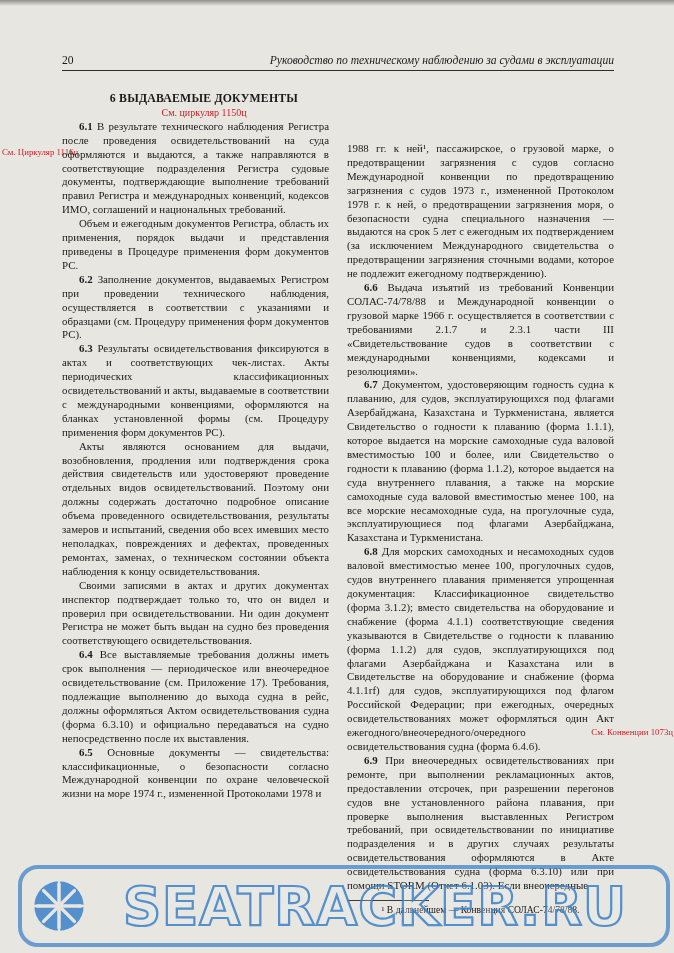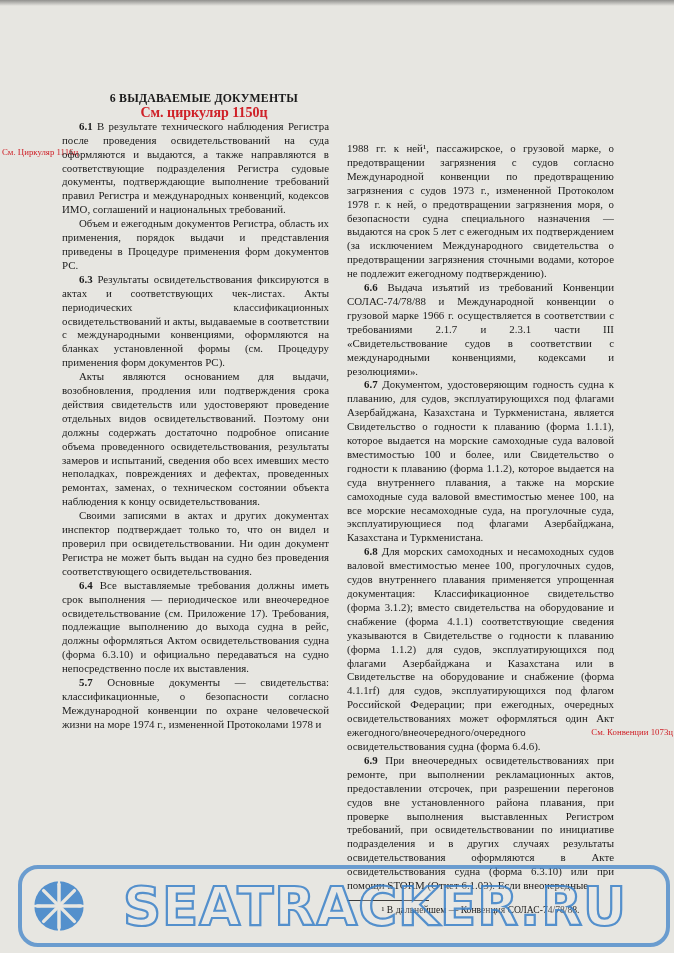--- a/index.html
+++ b/index.html
@@ -47,24 +47,23 @@
     text-align:center;
     font-weight:bold;
     font-size:11.8px;
     letter-spacing:0.2px;
     margin:12px 0 4px 0;
     text-indent:0;
   }
   .sec-subnote {
     text-align:center;
     color:#cf2128;
-    font-size:14px;
+    font-size:10px;
     margin:0 0 10px 0;
     text-indent:0;
-    font-weight:bold;
   }
   .para { margin:0; text-indent:17px; }
   .pnum { font-weight:bold; }
 
   
   .footnote {
     margin-top:7px;
     font-size:9.6px;
     line-height:12px;
     text-align:center;
@@ -109,37 +108,42 @@
     line-height:1;
     white-space:nowrap;
   }
   .wm-icon { flex:0 0 auto; width:58px; height:58px; }
 </style>
 </head>
 <body>
 
 <div class="page">
 
+  <div class="header">
+    <span class="page-num">20</span>
+    <span class="running-title">Руководство по техническому наблюдению за судами в эксплуатации</span>
+  </div>
 
   <div class="margin-note margin-note-left">См. Циркуляр 1116ц</div>
   <div class="margin-note margin-note-right">См. Конвенции 1073ц</div>
 
   <div class="content">
 
     <div class="col col-left">
       <p class="para sec-heading">6 ВЫДАВАЕМЫЕ ДОКУМЕНТЫ</p>
       <p class="para sec-subnote">См. циркуляр 1150ц</p>
 
       <p class="para"><b class="pnum">6.1 </b><span>В результате технического наблюдения Регистра после проведения освидетельствований на суда оформляются и выдаются, а также направляются в соответствующие подразделения Регистра судовые документы, подтверждающие выполнение требований правил Регистра и международных конвенций, кодексов ИМО, соглашений и национальных требований.</span></p>
       <p class="para"><b class="pnum"></b><span>Объем и ежегодным документов Регистра, область их применения, порядок выдачи и представления приведены в Процедуре применения форм документов РС.</span></p>
+      <p class="para"><b class="pnum">6.2 </b><span>Заполнение документов, выдаваемых Регистром при проведении технического наблюдения, осуществляется в соответствии с указаниями и образцами (см. Процедуру применения форм документов РС).</span></p>
       <p class="para"><b class="pnum">6.3 </b><span>Результаты освидетельствования фиксируются в актах и соответствующих чек-листах. Акты периодических классификационных освидетельствований и акты, выдаваемые в соответствии с международными конвенциями, оформляются на бланках установленной формы (см. Процедуру применения форм документов РС).</span></p>
       <p class="para"><b class="pnum"></b><span>Акты являются основанием для выдачи, возобновления, продления или подтверждения срока действия свидетельств или удостоверяют проведение отдельных видов освидетельствований. Поэтому они должны содержать достаточно подробное описание объема проведенного освидетельствования, результаты замеров и испытаний, сведения обо всех имевших место неполадках, повреждениях и дефектах, проведенных ремонтах, заменах, о техническом состоянии объекта наблюдения к концу освидетельствования.</span></p>
       <p class="para"><b class="pnum"></b><span>Своими записями в актах и других документах инспектор подтверждает только то, что он видел и проверил при освидетельствовании. Ни один документ Регистра не может быть выдан на судно без проведения соответствующего освидетельствования.</span></p>
       <p class="para"><b class="pnum">6.4 </b><span>Все выставляемые требования должны иметь срок выполнения — периодическое или внеочередное освидетельствование (см. Приложение 17). Требования, подлежащие выполнению до выхода судна в рейс, должны оформляться Актом освидетельствования судна (форма 6.3.10) и официально передаваться на судно непосредственно после их выставления.</span></p>
-      <p class="para"><b class="pnum">5.7 </b><span>Основные документы — свидетельства: классификационные, о безопасности согласно Международной конвенции по охране человеческой жизни на море 1974 г., измененной Протоколами 1978 и</span></p>
+      <p class="para"><b class="pnum">6.5 </b><span>Основные документы — свидетельства: классификационные, о безопасности согласно Международной конвенции по охране человеческой жизни на море 1974 г., измененной Протоколами 1978 и</span></p>
     </div>
 
     <div class="col col-right">
       <p class="para" style="text-indent:0;"><b class="pnum"></b><span>1988 гг. к ней¹, пассажирское, о грузовой марке, о предотвращении загрязнения с судов согласно Международной конвенции по предотвращению загрязнения с судов 1973 г., измененной Протоколом 1978 г. к ней, о предотвращении загрязнения моря, о безопасности судна специального назначения — выдаются на срок 5 лет с ежегодным их подтверждением (за исключением Международного свидетельства о предотвращении загрязнения сточными водами, которое не подлежит ежегодному подтверждению).</span></p>
       <p class="para"><b class="pnum">6.6 </b><span>Выдача изъятий из требований Конвенции СОЛАС-74/78/88 и Международной конвенции о грузовой марке 1966 г. осуществляется в соответствии с требованиями 2.1.7 и 2.3.1 части III «Свидетельствование судов в соответствии с международными конвенциями, кодексами и резолюциями».</span></p>
       <p class="para"><b class="pnum">6.7 </b><span>Документом, удостоверяющим годность судна к плаванию, для судов, эксплуатирующихся под флагами Азербайджана, Казахстана и Туркменистана, является Свидетельство о годности к плаванию (форма 1.1.1), которое выдается на морские самоходные суда валовой вместимостью 100 и более, или Свидетельство о годности к плаванию (форма 1.1.2), которое выдается на суда внутреннего плавания, а также на морские самоходные суда валовой вместимостью менее 100, на все морские несамоходные суда, на прогулочные суда, эксплуатирующиеся под флагами Азербайджана, Казахстана и Туркменистана.</span></p>
       <p class="para"><b class="pnum">6.8 </b><span>Для морских самоходных и несамоходных судов валовой вместимостью менее 100, прогулочных судов, судов внутреннего плавания применяется упрощенная документация: Классификационное свидетельство (форма 3.1.2); вместо свидетельства на оборудование и снабжение (форма 4.1.1) соответствующие сведения указываются в Свидетельстве о годности к плаванию (форма 1.1.2) для судов, эксплуатирующихся под флагами Азербайджана и Казахстана или в Свидетельстве на оборудование и снабжение (форма 4.1.1rf) для судов, эксплуатирующихся под флагом Российской Федерации; при ежегодных, очередных освидетельствованиях может оформляться один Акт ежегодного/внеочередного/очередного освидетельствования судна (форма 6.4.6).</span></p>
       <p class="para"><b class="pnum">6.9 </b><span>При внеочередных освидетельствованиях при ремонте, при выполнении рекламационных актов, предоставлении отсрочек, при разрешении перегонов судов вне установленного района плавания, при проверке выполнения выставленных Регистром требований, при освидетельствовании по инициативе подразделения и в других случаях результаты освидетельствования оформляются в Акте освидетельствования судна (форма 6.3.10) или при помощи STORM (Отчет 6.1.03). Если внеочередные</span></p>
 
       <div class="footnote">

